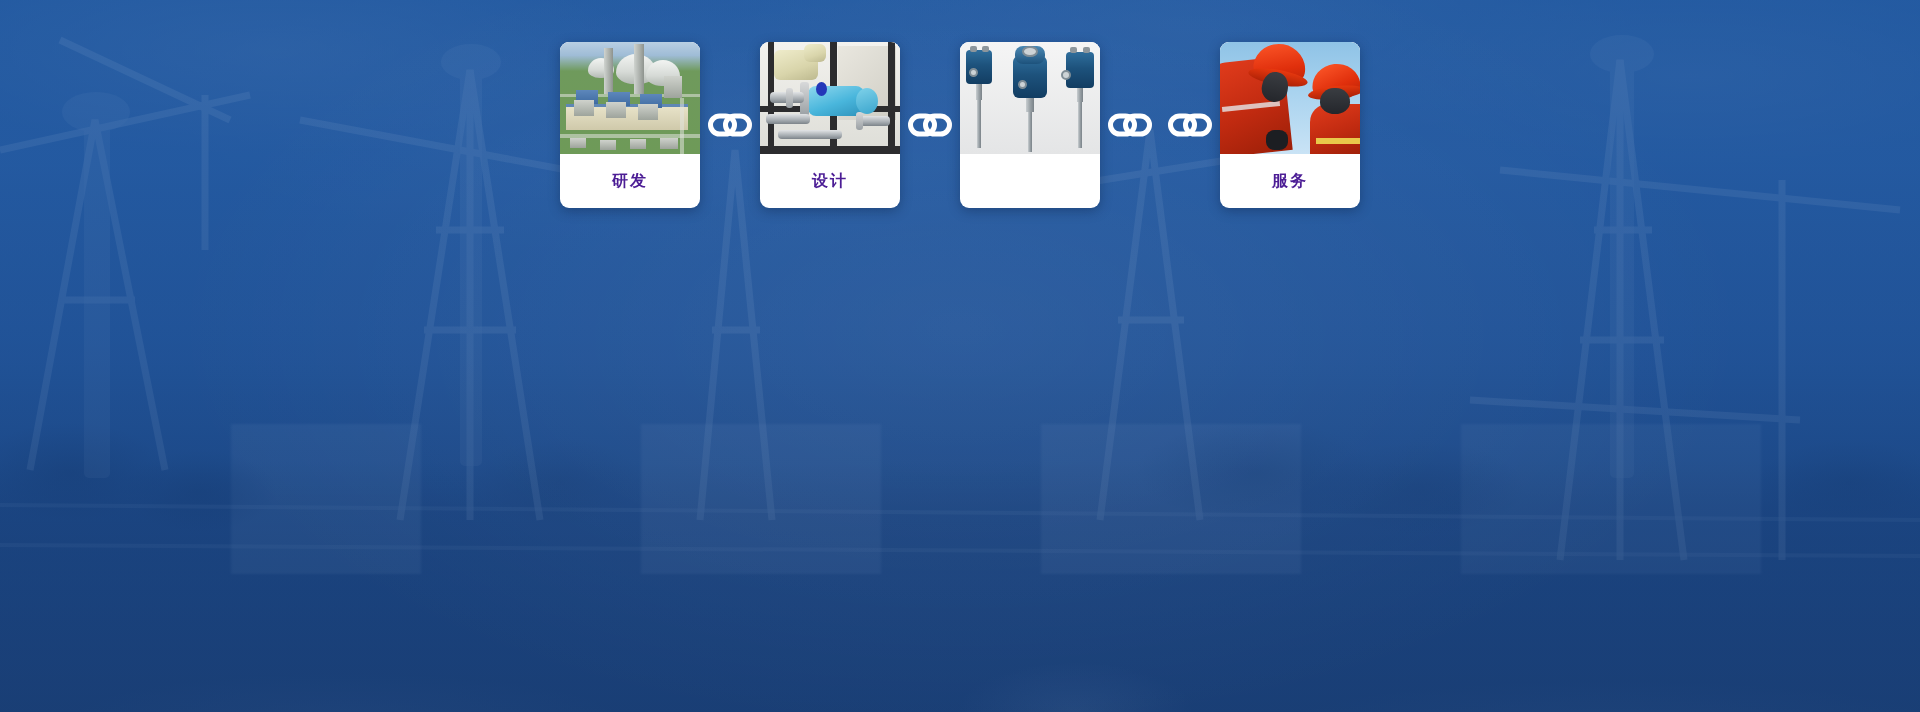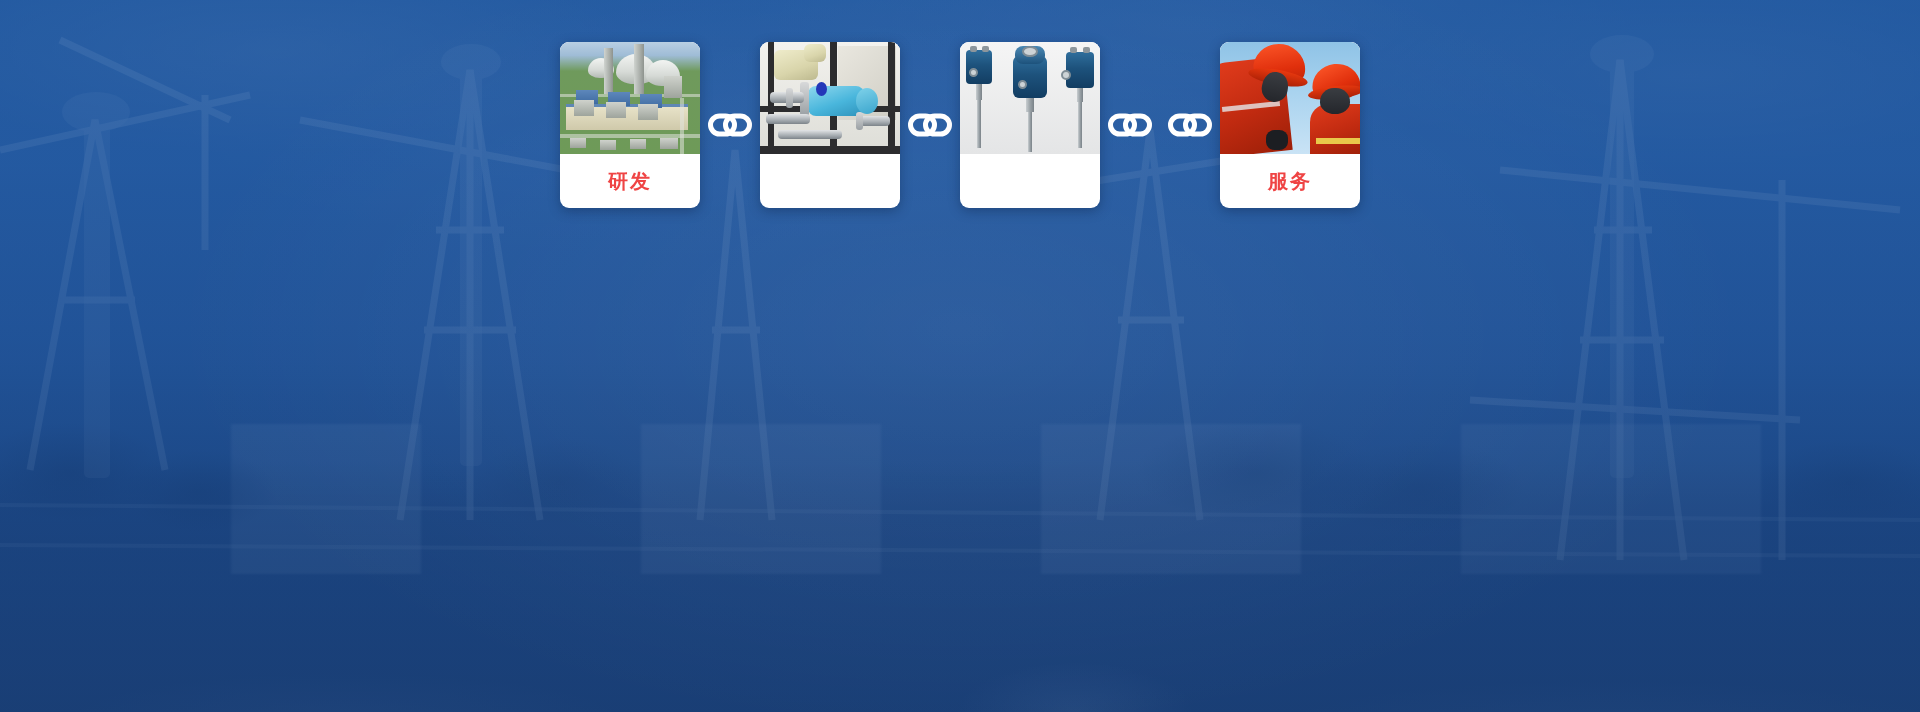--- a/index.html
+++ b/index.html
@@ -122,22 +122,22 @@
     flex:0 0 auto;
   }
   .card-thumb{
     width:140px; height:112px;
     position:relative; overflow:hidden;
     background:#eceef0;
   }
   .card-label{
     flex:1;
     display:flex; align-items:center; justify-content:center;
-    font-size:20px; font-weight:bold;
-    color:#ef4444;
+    font-size:16px; font-weight:bold;
+    color:#4c1d95;
     letter-spacing:2px;
     text-align:right;
   }
 
   .linker{
     width:60px; height:166px;
     display:flex; align-items:center; justify-content:center;
     flex:0 0 auto;
   }
   .linker svg{ display:block; }
@@ -381,20 +381,21 @@
             <div class="flange" style="left:40px;top:40px;width:9px;height:34px;"></div>
             <div class="pipe" style="left:10px;top:50px;width:34px;height:11px;"></div>
             <div class="pipe" style="left:6px;top:72px;width:44px;height:10px;"></div>
             <div class="flange" style="left:26px;top:46px;width:7px;height:20px;"></div>
             <div class="pipe" style="left:100px;top:74px;width:30px;height:10px;"></div>
             <div class="flange" style="left:96px;top:70px;width:7px;height:18px;"></div>
             <div class="pipe" style="left:18px;top:88px;width:64px;height:9px;"></div>
             <div class="beam" style="left:0;top:104px;width:140px;height:8px;"></div>
           </div>
         </div>
+        <div class="card-label">设计</div>
       </div>
 
       <div class="linker">
         <svg width="46" height="30" viewBox="0 0 46 30" xmlns="http://www.w3.org/2000/svg">
           <g fill="none" stroke="#ffffff" stroke-width="5" stroke-linecap="round">
             <rect x="3.5" y="6" width="24" height="18" rx="9"></rect>
             <rect x="18.5" y="6" width="24" height="18" rx="9"></rect>
           </g>
         </svg>
       </div>

